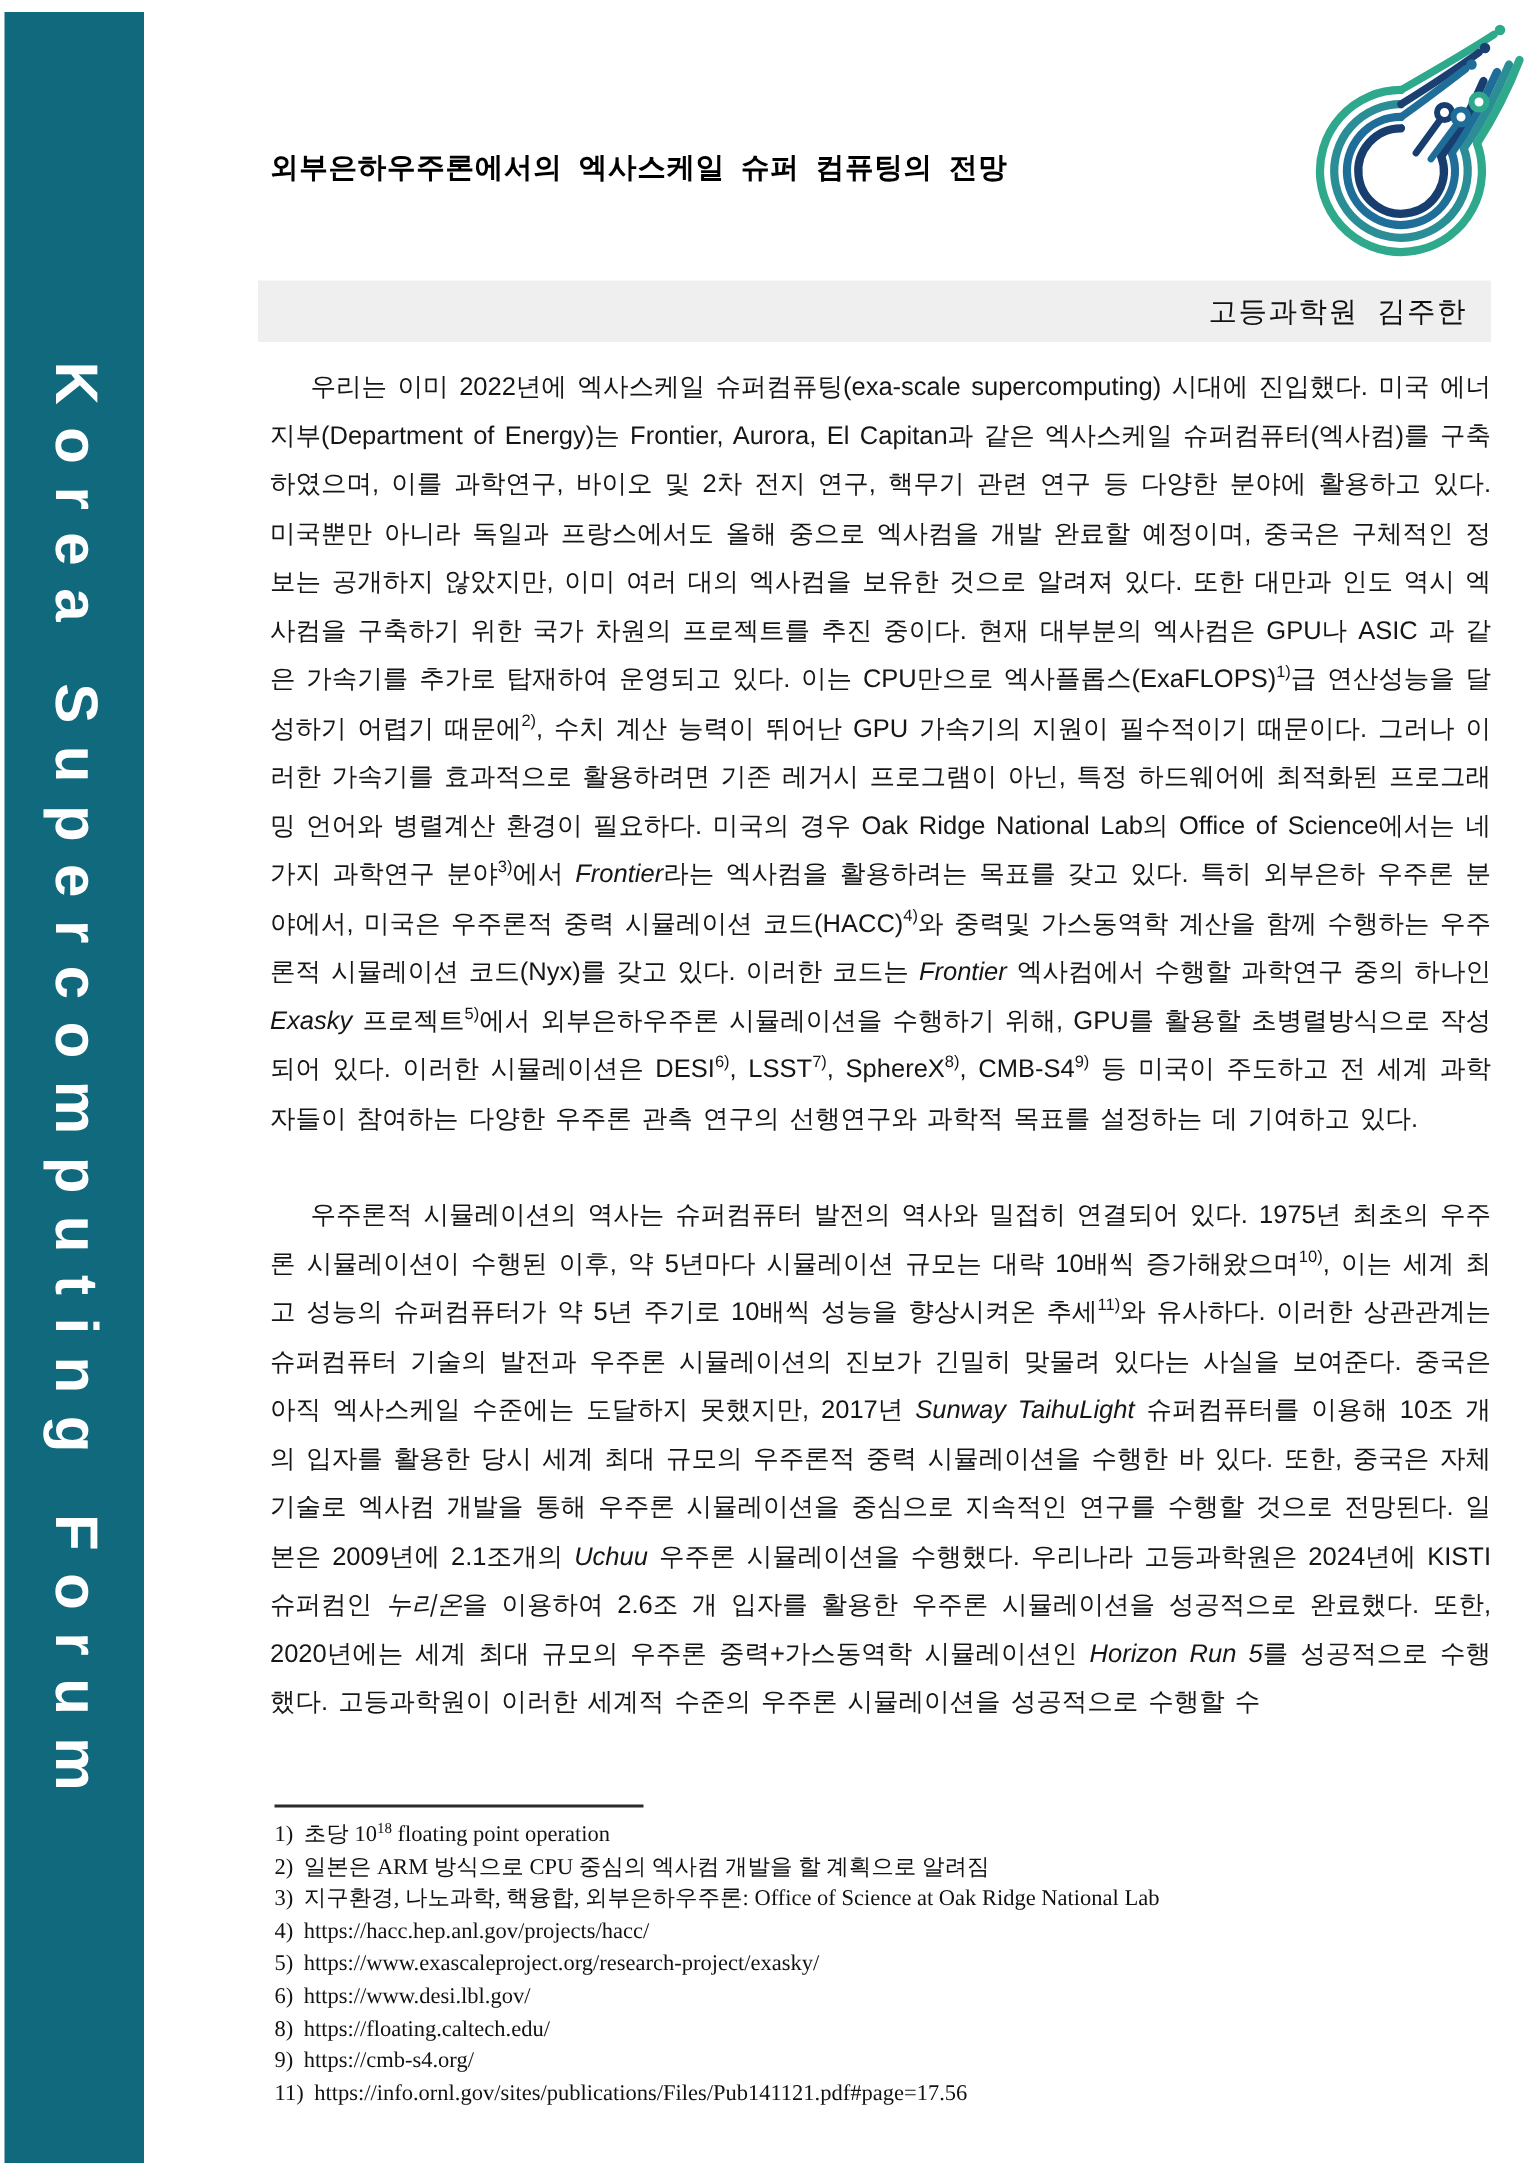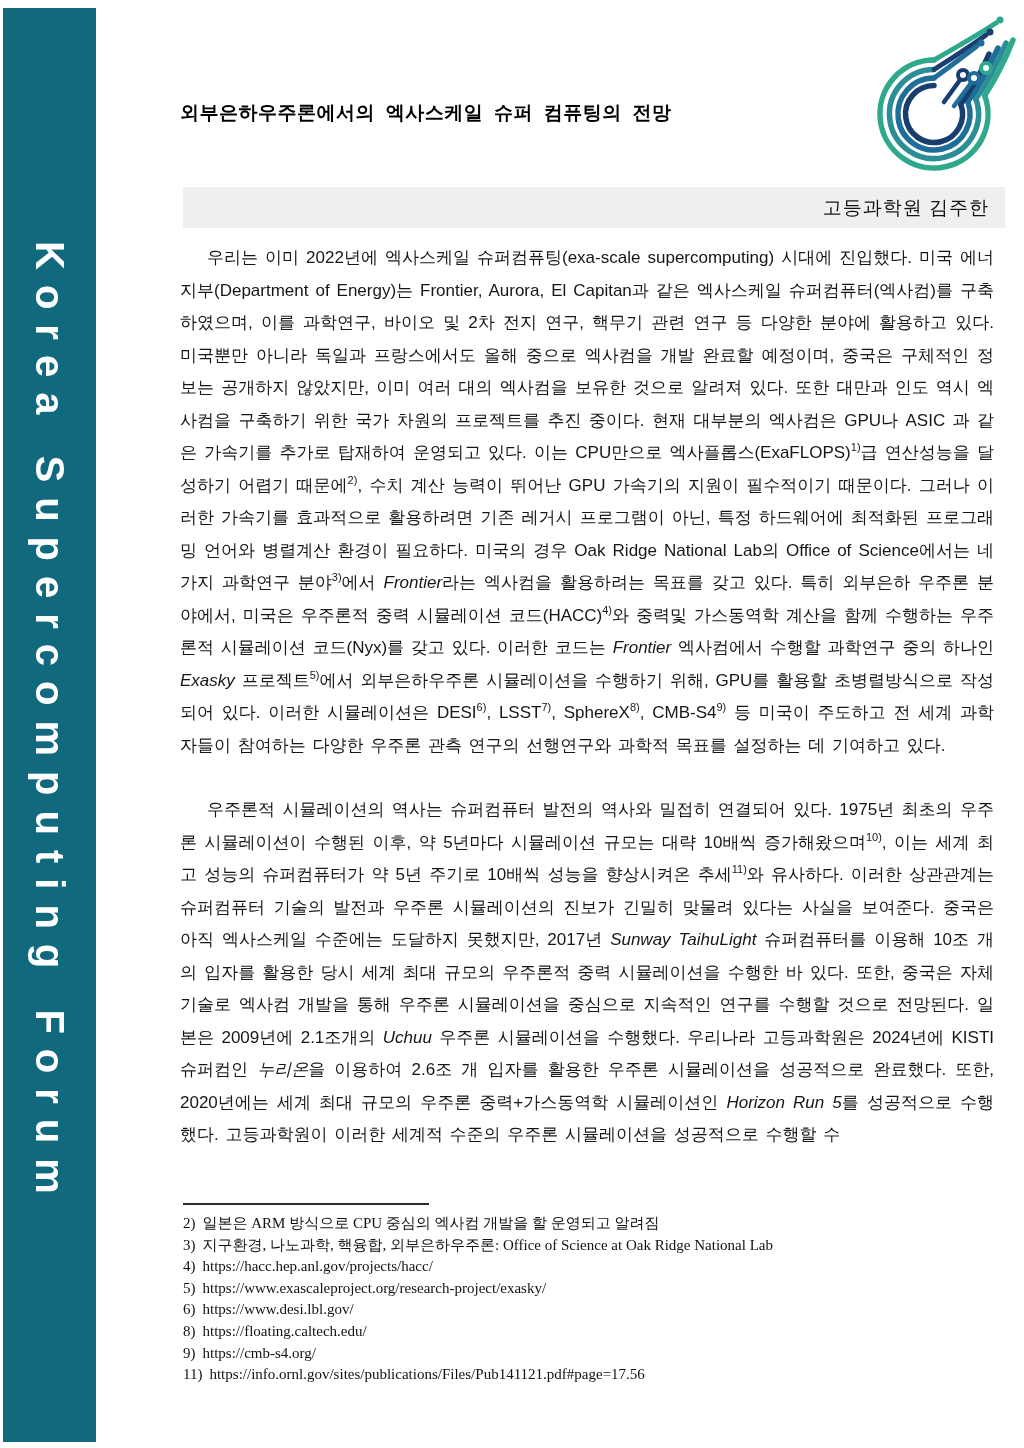--- a/index.html
+++ b/index.html
@@ -49,28 +49,29 @@
     font-weight: 800;
     letter-spacing: 0.5px;
     word-spacing: 5px;
     color: #000000;
     line-height: 1.25;
   }
 
   
   .author-bar {
     position: absolute;
-    left: 183px; top: 187px;
+    left: 172px; top: 187px;
     width: 822px; height: 41px;
     background: #EFEFEF;
     display: flex;
     align-items: center;
     justify-content: flex-end;
     padding-right: 16px;
     box-sizing: border-box;
+    font-family: Liberation Mono, monospace;
   }
   .author-name {
     font-size: 19px;
     letter-spacing: 1px;
     color: #111111;
   }
 
   
   .article {
     position: absolute;
@@ -163,21 +164,22 @@
   </div>
 
   <div class="article">
     <p><span>우리는 이미 2022년에 엑사스케일 슈퍼컴퓨팅(exa-scale supercomputing) 시대에 진입했다. 미국 에너지부(Department of Energy)는 Frontier, Aurora, El Capitan과 같은 엑사스케일 슈퍼컴퓨터(엑사컴)를 구축하였으며, 이를 과학연구, 바이오 및 2차 전지 연구, 핵무기 관련 연구 등 다양한 분야에 활용하고 있다. 미국뿐만 아니라 독일과 프랑스에서도 올해 중으로 엑사컴을 개발 완료할 예정이며, 중국은 구체적인 정보는 공개하지 않았지만, 이미 여러 대의 엑사컴을 보유한 것으로 알려져 있다. 또한 대만과 인도 역시 엑사컴을 구축하기 위한 국가 차원의 프로젝트를 추진 중이다. 현재 대부분의 엑사컴은 GPU나 ASIC 과 같은 가속기를 추가로 탑재하여 운영되고 있다. 이는 CPU만으로 엑사플롭스(ExaFLOPS)</span><sup>1)</sup><span>급 연산성능을 달성하기 어렵기 때문에</span><sup>2)</sup><span>, 수치 계산 능력이 뛰어난 GPU 가속기의 지원이 필수적이기 때문이다. 그러나 이러한 가속기를 효과적으로 활용하려면 기존 레거시 프로그램이 아닌, 특정 하드웨어에 최적화된 프로그래밍 언어와 병렬계산 환경이 필요하다. 미국의 경우 Oak Ridge National Lab의 Office of Science에서는 네 가지 과학연구 분야</span><sup>3)</sup><span>에서 </span><i>Frontier</i><span>라는 엑사컴을 활용하려는 목표를 갖고 있다. 특히 외부은하 우주론 분야에서, 미국은 우주론적 중력 시뮬레이션 코드(HACC)</span><sup>4)</sup><span>와  중력및 가스동역학 계산을 함께 수행하는 우주론적 시뮬레이션 코드(Nyx)를 갖고 있다. 이러한 코드는 </span><i>Frontier</i><span> 엑사컴에서 수행할 과학연구 중의 하나인 </span><i>Exasky</i><span> 프로젝트</span><sup>5)</sup><span>에서 외부은하우주론 시뮬레이션을 수행하기 위해, GPU를 활용할 초병렬방식으로 작성되어 있다. 이러한 시뮬레이션은 DESI</span><sup>6)</sup><span>, LSST</span><sup>7)</sup><span>, SphereX</span><sup>8)</sup><span>, CMB-S4</span><sup>9)</sup><span> 등 미국이 주도하고 전 세계 과학자들이 참여하는 다양한 우주론 관측 연구의 선행연구와 과학적 목표를 설정하는 데 기여하고 있다.</span></p>
     <p><span>우주론적 시뮬레이션의 역사는 슈퍼컴퓨터 발전의 역사와 밀접히 연결되어 있다. 1975년 최초의 우주론 시뮬레이션이 수행된 이후, 약 5년마다 시뮬레이션 규모는 대략 10배씩 증가해왔으며</span><sup>10)</sup><span>, 이는 세계 최고 성능의 슈퍼컴퓨터가 약 5년 주기로 10배씩 성능을 향상시켜온 추세</span><sup>11)</sup><span>와 유사하다. 이러한 상관관계는 슈퍼컴퓨터 기술의 발전과 우주론 시뮬레이션의 진보가 긴밀히 맞물려 있다는 사실을 보여준다. 중국은 아직 엑사스케일 수준에는 도달하지 못했지만, 2017년 </span><i>Sunway TaihuLight</i><span> 슈퍼컴퓨터를 이용해 10조 개의 입자를 활용한 당시 세계 최대 규모의 우주론적 중력 시뮬레이션을 수행한 바 있다. 또한, 중국은 자체 기술로 엑사컴 개발을 통해 우주론 시뮬레이션을 중심으로 지속적인 연구를 수행할 것으로 전망된다. 일본은 2009년에 2.1조개의 </span><i>Uchuu</i><span> 우주론 시뮬레이션을 수행했다. 우리나라 고등과학원은 2024년에 KISTI 슈퍼컴인 </span><i>누리온</i><span>을 이용하여 2.6조 개 입자를 활용한 우주론 시뮬레이션을 성공적으로 완료했다. 또한, 2020년에는 세계 최대 규모의 우주론 중력+가스동역학 시뮬레이션인 </span><i>Horizon Run 5</i><span>를 성공적으로 수행했다. 고등과학원이 이러한 세계적 수준의 우주론 시뮬레이션을 성공적으로 수행할 수</span></p>
   </div>
 
   <div class="footnotes">
     <hr class="footnote-rule">
     <div>
-        <div class="footnote"><span class="fn-num">2)</span><span><span>일본은 ARM 방식으로 CPU 중심의 엑사컴 개발을 할 운영되고 알려짐</span></span></div>
+        <div class="footnote"><span class="fn-num">1)</span><span><span>초당 10</span><sup>18</sup><span> floating point operation</span></span></div>
+        <div class="footnote"><span class="fn-num">2)</span><span><span>일본은 ARM 방식으로 CPU 중심의 엑사컴 개발을 할 계획으로 알려짐</span></span></div>
         <div class="footnote"><span class="fn-num">3)</span><span><span>지구환경, 나노과학, 핵융합, 외부은하우주론: Office of Science at Oak Ridge National Lab</span></span></div>
         <div class="footnote"><span class="fn-num">4)</span><span><span>https://hacc.hep.anl.gov/projects/hacc/</span></span></div>
         <div class="footnote"><span class="fn-num">5)</span><span><span>https://www.exascaleproject.org/research-project/exasky/</span></span></div>
         <div class="footnote"><span class="fn-num">6)</span><span><span>https://www.desi.lbl.gov/</span></span></div>
         <div class="footnote"><span class="fn-num">8)</span><span><span>https://floating.caltech.edu/</span></span></div>
         <div class="footnote"><span class="fn-num">9)</span><span><span>https://cmb-s4.org/</span></span></div>
         <div class="footnote"><span class="fn-num">11)</span><span><span>https://info.ornl.gov/sites/publications/Files/Pub141121.pdf#page=17.56</span></span></div>
       </div>
   </div>
 

